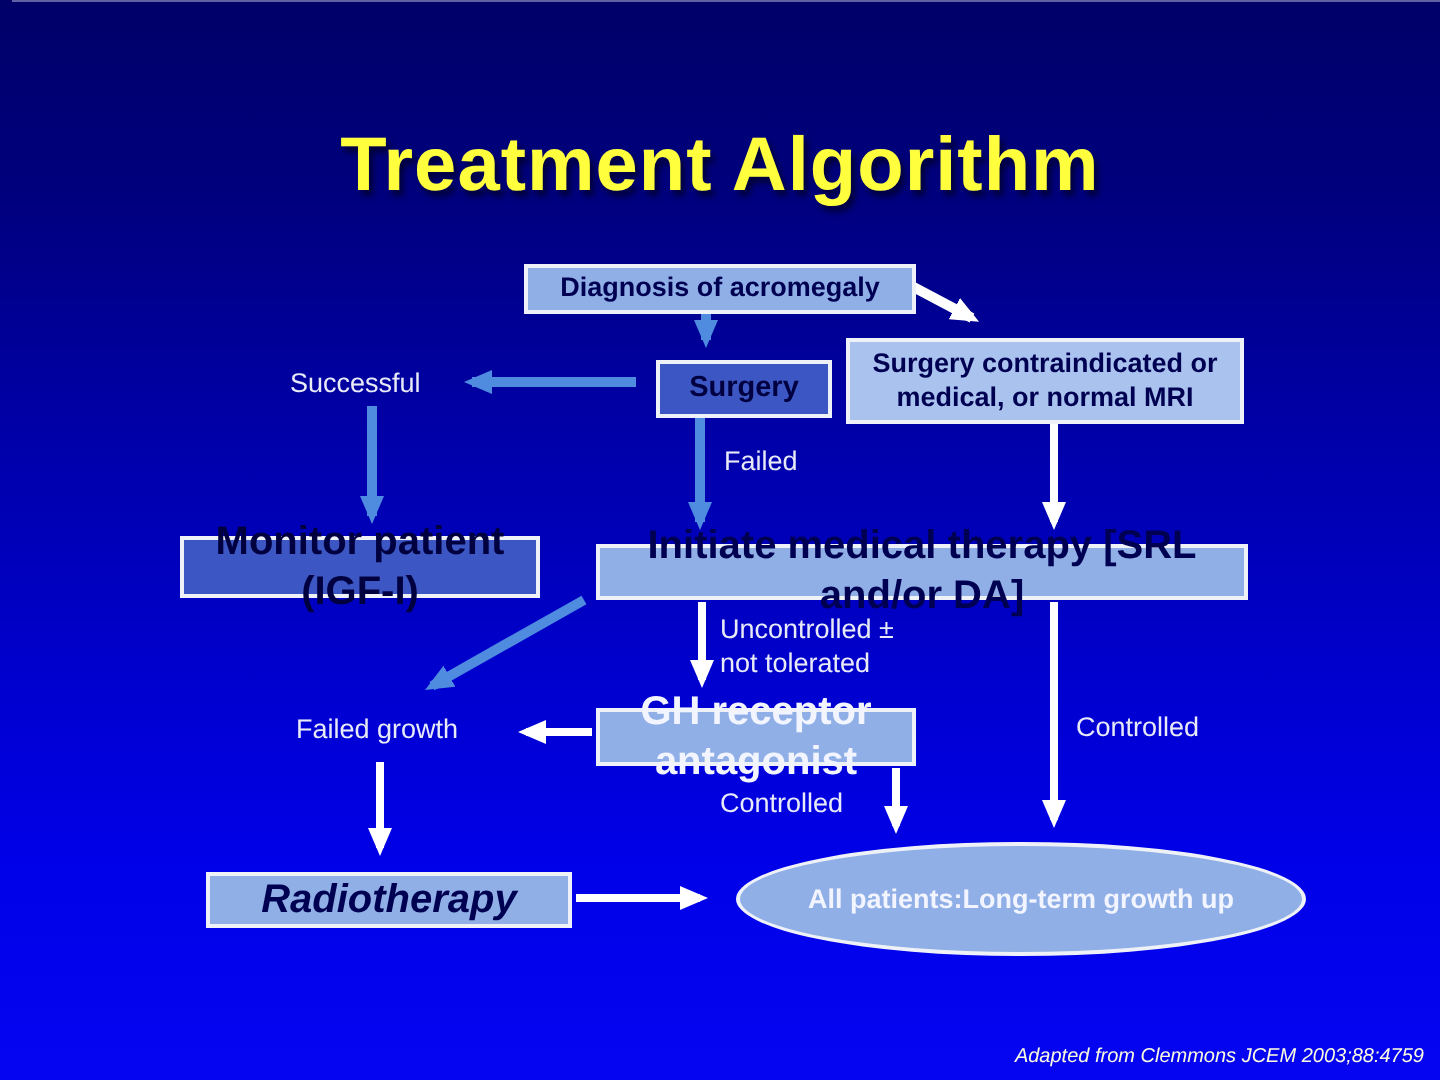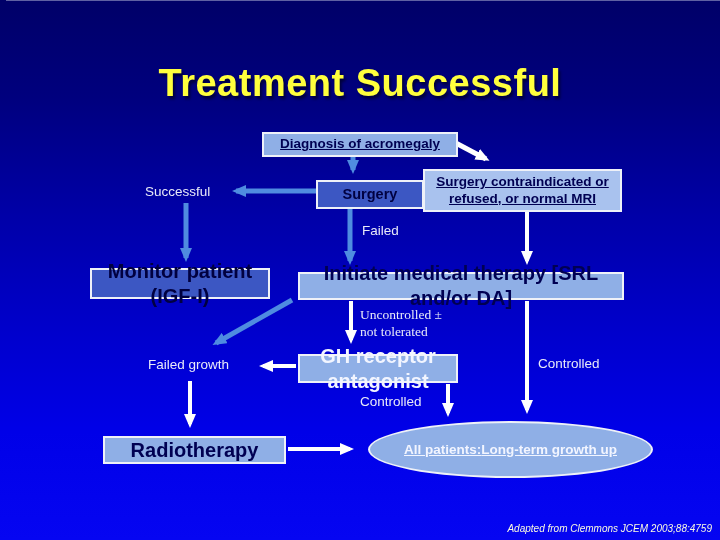--- a/index.html
+++ b/index.html
@@ -60,31 +60,31 @@
     white-space: nowrap;
   }
   .footer {
     position: absolute;
     right: 8px; bottom: 6px;
     font-size: 10px;
     font-style: italic;
     color: #fbfbdf;
   }
   .arrows { position: absolute; left: 0; top: 0; }
-  .fs13 { font-size: 13.5px; text-decoration: underline; }
+  .fs13 { font-size: 13.5px; }
   .fs14 { font-size: 20px; }
   .fs15 { font-size: 14.5px; }
 </style>
 </head>
 <body>
 
 <div class="slide">
   <div class="top-line"></div>
 
-  <div class="title">Treatment Successful</div>
+  <div class="title">Treatment Algorithm</div>
 
   <svg class="arrows" width="720" height="540">
     <defs>
       <marker id="mb" markerUnits="userSpaceOnUse" markerWidth="14" markerHeight="12" refX="10" refY="6" orient="auto">
         <path d="M0,0 L14,6 L0,12 z" fill="#4f8ce0"></path>
       </marker>
       <marker id="mw" markerUnits="userSpaceOnUse" markerWidth="14" markerHeight="12" refX="10" refY="6" orient="auto">
         <path d="M0,0 L14,6 L0,12 z" fill="#ffffff"></path>
       </marker>
     </defs>
@@ -102,55 +102,55 @@
     <line x1="527" y1="301" x2="527" y2="410" stroke="#ffffff" stroke-width="4" marker-end="url(#mw)"></line>
     <line x1="288" y1="449" x2="350" y2="449" stroke="#ffffff" stroke-width="4" marker-end="url(#mw)"></line>
   </svg>
 
   <div class="box light fs13" style="left:262px; top:132px; width:196px; height:25px;">
     <span>Diagnosis of acromegaly</span>
   </div>
 
   <div class="label" style="left:145px; top:183px;">Successful</div>
 
-  <div class="box medium fs15" style="left:316px; top:180px; width:108px; height:29px;">
+  <div class="box medium fs15" style="left:328px; top:180px; width:88px; height:29px;">
     <span>Surgery</span>
   </div>
 
   <div class="box lighter fs13" style="left:423px; top:169px; width:199px; height:43px;">
     <span>Surgery contraindicated or</span>
-    <span>refused, or normal MRI</span>
+    <span>medical, or normal MRI</span>
   </div>
 
   <div class="label" style="left:362px; top:222px;">Failed</div>
 
   <div class="box medium fs14" style="left:90px; top:268px; width:180px; height:31px;">
     <span>Monitor patient (IGF-I)</span>
   </div>
 
   <div class="box light fs14" style="left:298px; top:272px; width:326px; height:28px;">
     <span>Initiate medical therapy [SRL and/or DA]</span>
   </div>
 
-  <div class="label" style="left:360px; top:306px;font-family:Liberation Serif, serif;">
+  <div class="label" style="left:360px; top:306px;">
     <div>Uncontrolled ±</div>
     <div>not tolerated</div>
   </div>
 
   <div class="label" style="left:148px; top:356px;">Failed growth</div>
 
   <div class="box light whitetext fs14" style="left:298px; top:354px; width:160px; height:29px;">
     <span>GH receptor antagonist</span>
   </div>
 
   <div class="label" style="left:538px; top:355px;">Controlled</div>
 
   <div class="label" style="left:360px; top:393px;">Controlled</div>
 
-  <div class="box light fs14" style="left:103px; top:436px; width:183px; height:28px;">
+  <div class="box light fs14" style="left:103px; top:436px; width:183px; height:28px;font-style:italic;">
     <span>Radiotherapy</span>
   </div>
 
   <div class="ellipse fs13" style="left:368px; top:421px; width:285px; height:57px;">
     <span>All patients:</span>
     <span>Long-term growth up</span>
   </div>
 
   <div class="footer">Adapted from Clemmons JCEM 2003;88:4759</div>
 </div>

